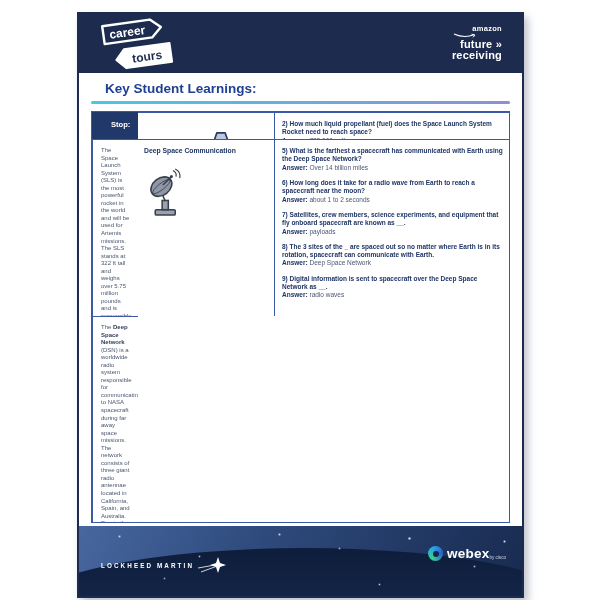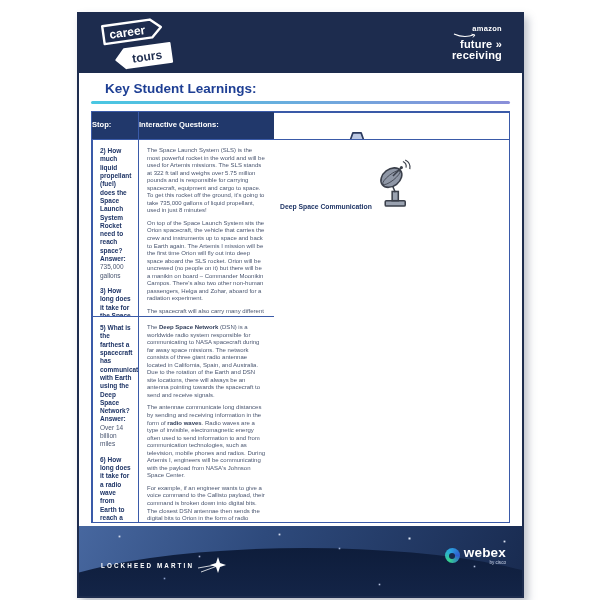--- a/index.html
+++ b/index.html
@@ -30,21 +30,21 @@
   .rule { height:3px; border-radius:2px; margin-bottom:7px;
           background:linear-gradient(90deg,#49c7e2 0%, #6fa9dd 55%, #8a8fd9 100%); }
 
   .tbl {
     height:412px; border:1.5px solid #3a5aa8;
     display:grid; grid-template-columns:46px 136px 1fr; grid-template-rows:27px 177px 1fr;
   }
   .cell { border-left:1.5px solid #3a5aa8; border-top:1.5px solid #3a5aa8; overflow:hidden; }
   .cell.c0 { border-left:none; }
   .cell.hr { border-top:none; }
-  .th { background:#21386b; color:#fff; font-weight:bold; font-size:7.6px; padding:8px 5px 4px 0; }
+  .th { background:#21386b; color:#fff; font-weight:bold; font-size:7.6px; padding:8px 5px 4px 19px; }
 
   .stop-cell { padding:7px 3px 6px 6px; color:#1f3566; font-weight:bold; font-size:6.8px; line-height:1.3; }
   .stop-icon { margin:10px 0 0 2px; }
 
   .q-cell { padding:7px 6px 4px 7px; font-size:6.5px; line-height:1.28; }
   .qb { margin-bottom:7px; }
   .qt { color:#1f3566; font-weight:bold; }
   .al { color:#1f3566; font-weight:bold; }
   .av { color:#4a5670; }
 
@@ -62,21 +62,21 @@
   .stars { position:absolute; left:0; top:0; width:1px; height:1px; background:transparent;
            box-shadow: 40px 10px 0 .4px #cfd8ea, 120px 30px 0 .3px #aebadb, 200px 8px 0 .4px #cfd8ea,
                        260px 22px 0 .3px #9fb0d6, 330px 12px 0 .5px #e2e9f7, 395px 40px 0 .3px #b6c3e0,
                        425px 15px 0 .4px #dfe6f4, 85px 52px 0 .3px #8fa2cc, 300px 58px 0 .3px #b6c3e0; }
   .lm { position:absolute; left:22px; top:30px; display:flex; align-items:center;
         color:#fff; font-size:6.3px; font-weight:bold; letter-spacing:2.1px; white-space:nowrap; }
   .webex { position:absolute; right:16px; top:20px; display:flex; align-items:center; gap:4px; }
   .wx-swirl { width:15px; height:15px; border-radius:50%; position:relative;
               background:conic-gradient(from 210deg,#35d28e,#2aa7e0,#2f5fd0,#35d28e); }
   .wx-swirl::after { content:""; position:absolute; inset:4.5px; border-radius:50%; background:#16294d; }
-  .wx-col { display:flex; flex-direction:column; align-items:flex-end; line-height:1; }
+  .wx-col { display:flex; flex-direction:row; align-items:flex-end; line-height:1; }
   .wx-text { color:#fff; font-size:13.5px; font-weight:bold; letter-spacing:.2px; }
   .wx-sub { color:#c7d0e4; font-size:4.6px; margin-top:1px; }
 </style>
 </head>
 <body>
 
 <div class="canvas">
   <div class="page">
 
     <div class="hdr">
@@ -101,21 +101,20 @@
       </div>
     </div>
 
     <div class="content">
       <div class="title">Key Student Learnings:</div>
       <div class="rule"></div>
 
       <div class="tbl">
 
         <div class="cell c0 hr th">Stop:</div>
-        <div class="cell hr th">Interactive Questions:</div>
 
         <div class="cell c0 stop-cell">
           <span>Getting to Space</span>
           <svg class="stop-icon" width="38" height="52" viewBox="0 0 46 62">
             <path d="M18 3 L28 3 L34 20 L12 20 Z" fill="#bcc8e2" stroke="#2b3a5e" stroke-width="2" stroke-linejoin="round"></path>
             <rect x="10" y="20" width="26" height="7" rx="2" fill="#bcc8e2" stroke="#2b3a5e" stroke-width="2"></rect>
             <rect x="17" y="27" width="12" height="10" fill="#bcc8e2" stroke="#2b3a5e" stroke-width="2"></rect>
             <path d="M14 37 L7 58 L11 58 L17 39 Z" fill="#9fb0d2" stroke="#2b3a5e" stroke-width="1.4" stroke-linejoin="round"></path>
             <path d="M19 38 L15.5 58 L19.5 58 L22 39 Z" fill="#9fb0d2" stroke="#2b3a5e" stroke-width="1.4" stroke-linejoin="round"></path>
             <path d="M27 38 L30.5 58 L26.5 58 L24 39 Z" fill="#9fb0d2" stroke="#2b3a5e" stroke-width="1.4" stroke-linejoin="round"></path>

